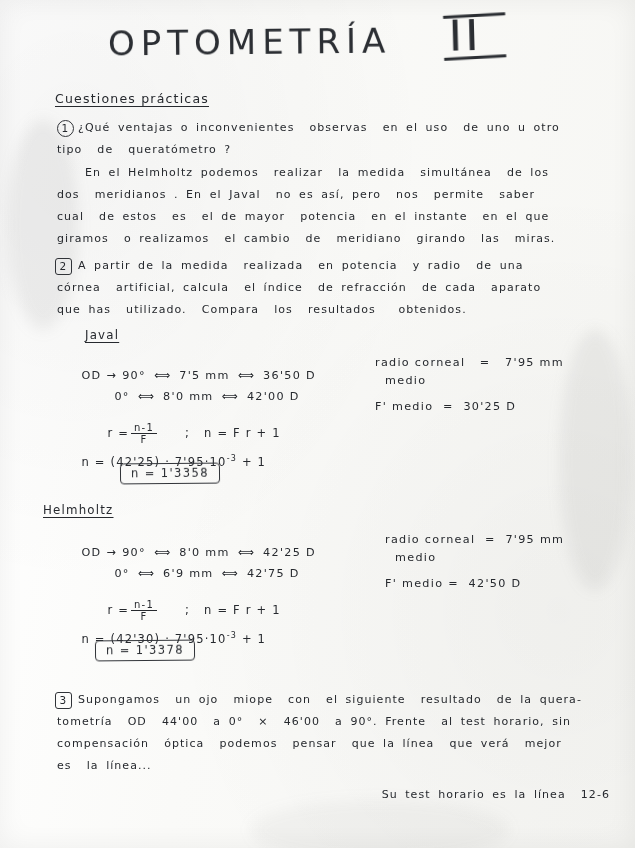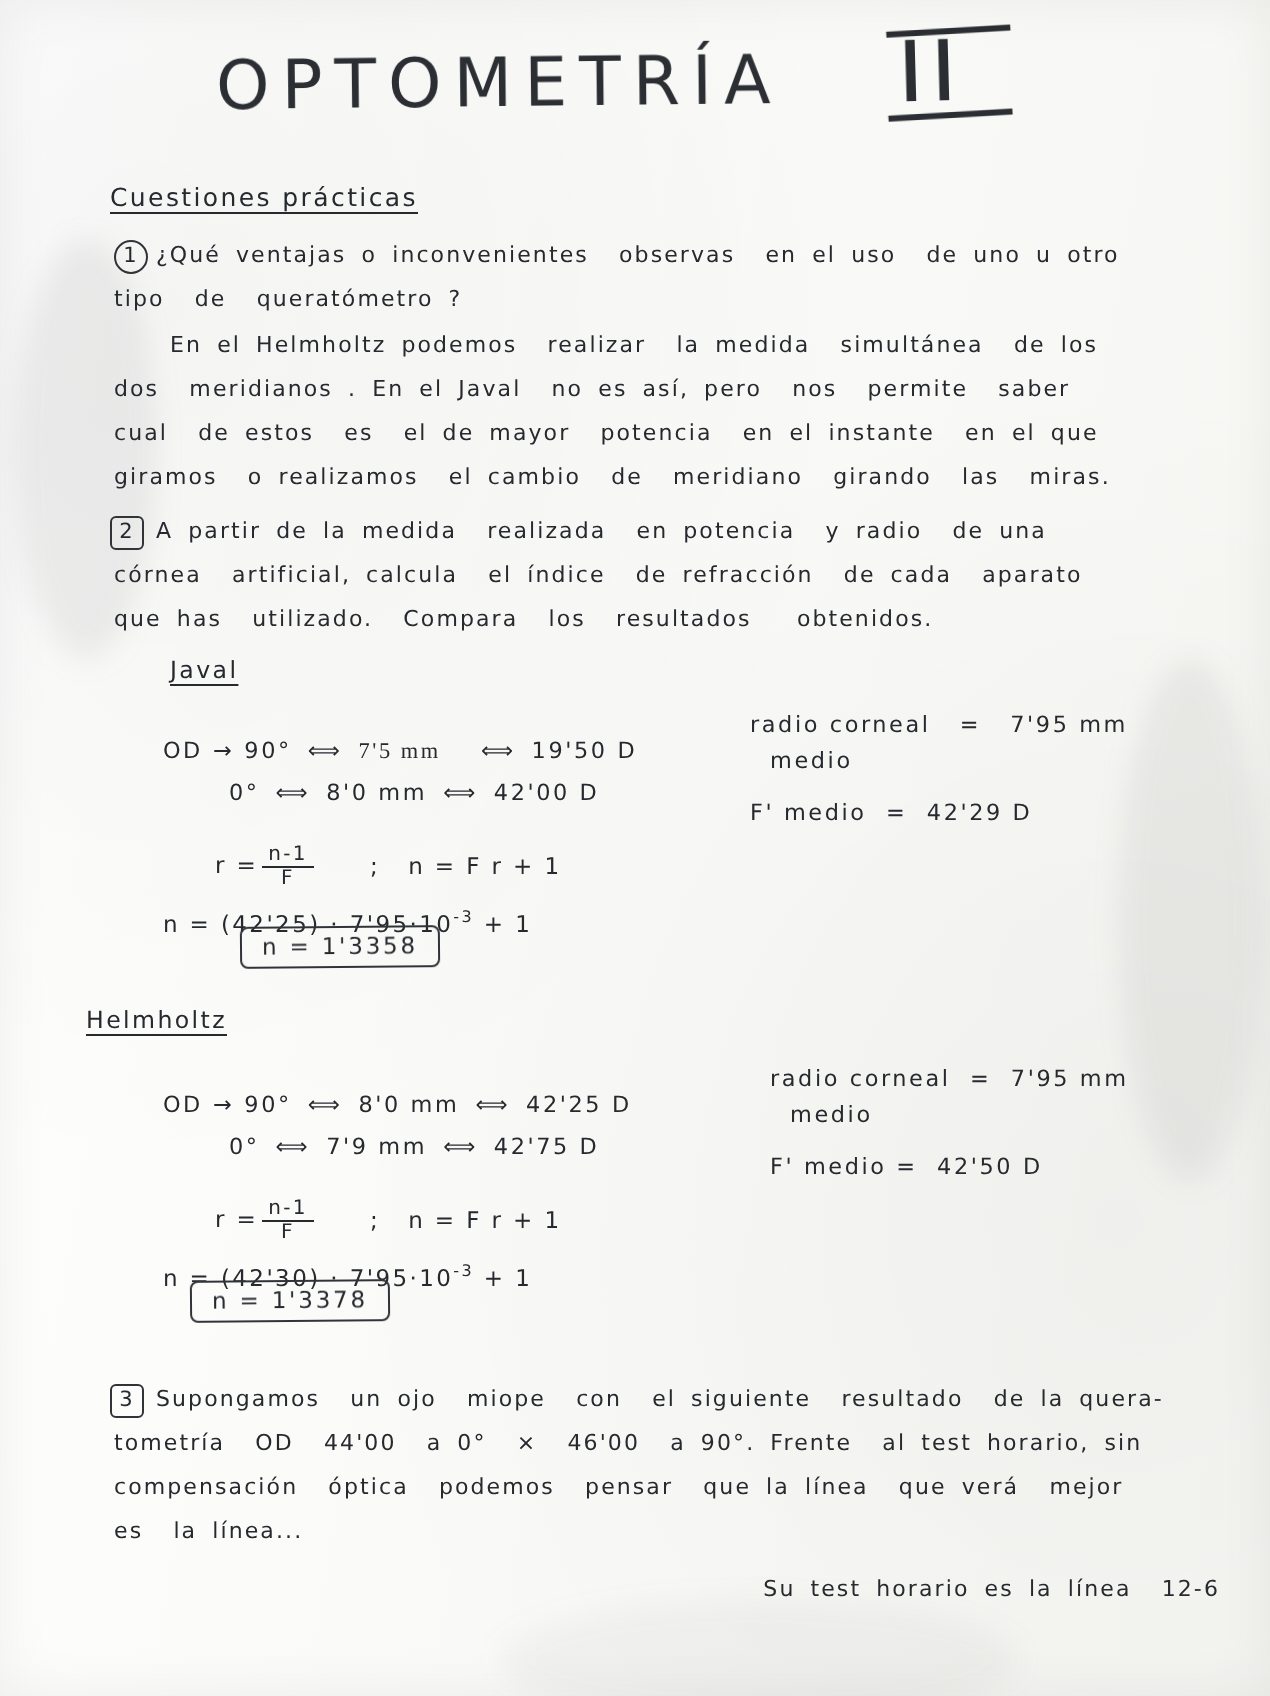--- a/index.html
+++ b/index.html
@@ -202,49 +202,49 @@
   <div class="hw para blur1" style="left:57px; top:228px; width:530px;">giramos  o realizamos  el cambio  de  meridiano  girando  las  miras.</div>
 
   <div class="hw numbox blur1" style="left:55px; top:258px;">2</div>
   <div class="hw para blur1" style="left:78px; top:255px; width:520px;">A partir de la medida  realizada  en potencia  y radio  de una</div>
   <div class="hw para blur1" style="left:57px; top:277px; width:540px;">córnea  artificial, calcula  el índice  de refracción  de cada  aparato</div>
   <div class="hw para blur1" style="left:57px; top:299px; width:540px;">que has  utilizado.  Compara  los  resultados   obtenidos.</div>
 
   <div class="hw label-ul blur1" style="left:85px; top:328px;">Javal</div>
 
   <div class="hw line blur1" style="left:62px; top:356px;">
-    <span>OD</span><span style="margin:0 5px;">→</span><span style="margin-right:8px;">90°</span><span style="margin-right:8px;">⟺</span><span style="margin-right:20px;font-family:Liberation Serif, serif;">7'5 mm</span><span style="margin-right:8px;">⟺</span><span>19'50 D</span>
+    <span>OD</span><span style="margin:0 5px;">→</span><span style="margin-right:8px;">90°</span><span style="margin-right:8px;">⟺</span><span style="margin-right:8px;">7'5 mm</span><span style="margin-right:8px;">⟺</span><span>36'50 D</span>
   </div>
 
   <div class="hw line blur1" style="left:95px; top:377px;">
     <span style="margin-right:8px;">0°</span><span style="margin-right:8px;">⟺</span><span style="margin-right:8px;">8'0 mm</span><span style="margin-right:8px;">⟺</span><span>42'00 D</span>
   </div>
 
   <div class="hw line blur2" style="left:375px; top:356px;">radio corneal   =   7'95 mm</div>
   <div class="hw line blur2" style="left:385px; top:374px;">medio</div>
-  <div class="hw line blur2" style="left:375px; top:400px;">Ϝ' medio  =  42'29 D</div>
+  <div class="hw line blur2" style="left:375px; top:400px;">Ϝ' medio  =  30'25 D</div>
 
   <div class="hw formula blur1" style="left:88px; top:408px;">
     <span>r =</span><span class="frac"><span class="num">n-1</span><span class="den">Ϝ</span></span><span style="margin-left:26px;">;</span><span style="margin-left:14px;">n = Ϝ r + 1</span>
   </div>
 
   <div class="hw formula blur1" style="left:62px; top:440px;">
     <span>n = (42'25) · 7'95·10</span><span class="sup">-3</span><span> + 1</span>
   </div>
 
   <div class="hw resultbox blur1" style="left:120px; top:463px;">n = 1'3358</div>
 
   <div class="hw label-ul blur1" style="left:43px; top:503px;">Helmholtz</div>
 
   <div class="hw line blur1" style="left:62px; top:533px;">
     <span>OD</span><span style="margin:0 5px;">→</span><span style="margin-right:8px;">90°</span><span style="margin-right:8px;">⟺</span><span style="margin-right:8px;">8'0 mm</span><span style="margin-right:8px;">⟺</span><span>42'25 D</span>
   </div>
 
   <div class="hw line blur1" style="left:95px; top:554px;">
-    <span style="margin-right:8px;">0°</span><span style="margin-right:8px;">⟺</span><span style="margin-right:8px;">7'9 mm</span><span style="margin-right:8px;">⟺</span><span>42'75 D</span>
+    <span style="margin-right:8px;">0°</span><span style="margin-right:8px;">⟺</span><span style="margin-right:8px;">6'9 mm</span><span style="margin-right:8px;">⟺</span><span>42'75 D</span>
   </div>
 
   <div class="hw line blur2" style="left:385px; top:533px;">radio corneal  =  7'95 mm</div>
   <div class="hw line blur2" style="left:395px; top:551px;">medio</div>
   <div class="hw line blur2" style="left:385px; top:577px;">Ϝ' medio =  42'50 D</div>
 
   <div class="hw formula blur1" style="left:88px; top:585px;">
     <span>r =</span><span class="frac"><span class="num">n-1</span><span class="den">Ϝ</span></span><span style="margin-left:26px;">;</span><span style="margin-left:14px;">n = Ϝ r + 1</span>
   </div>
 

